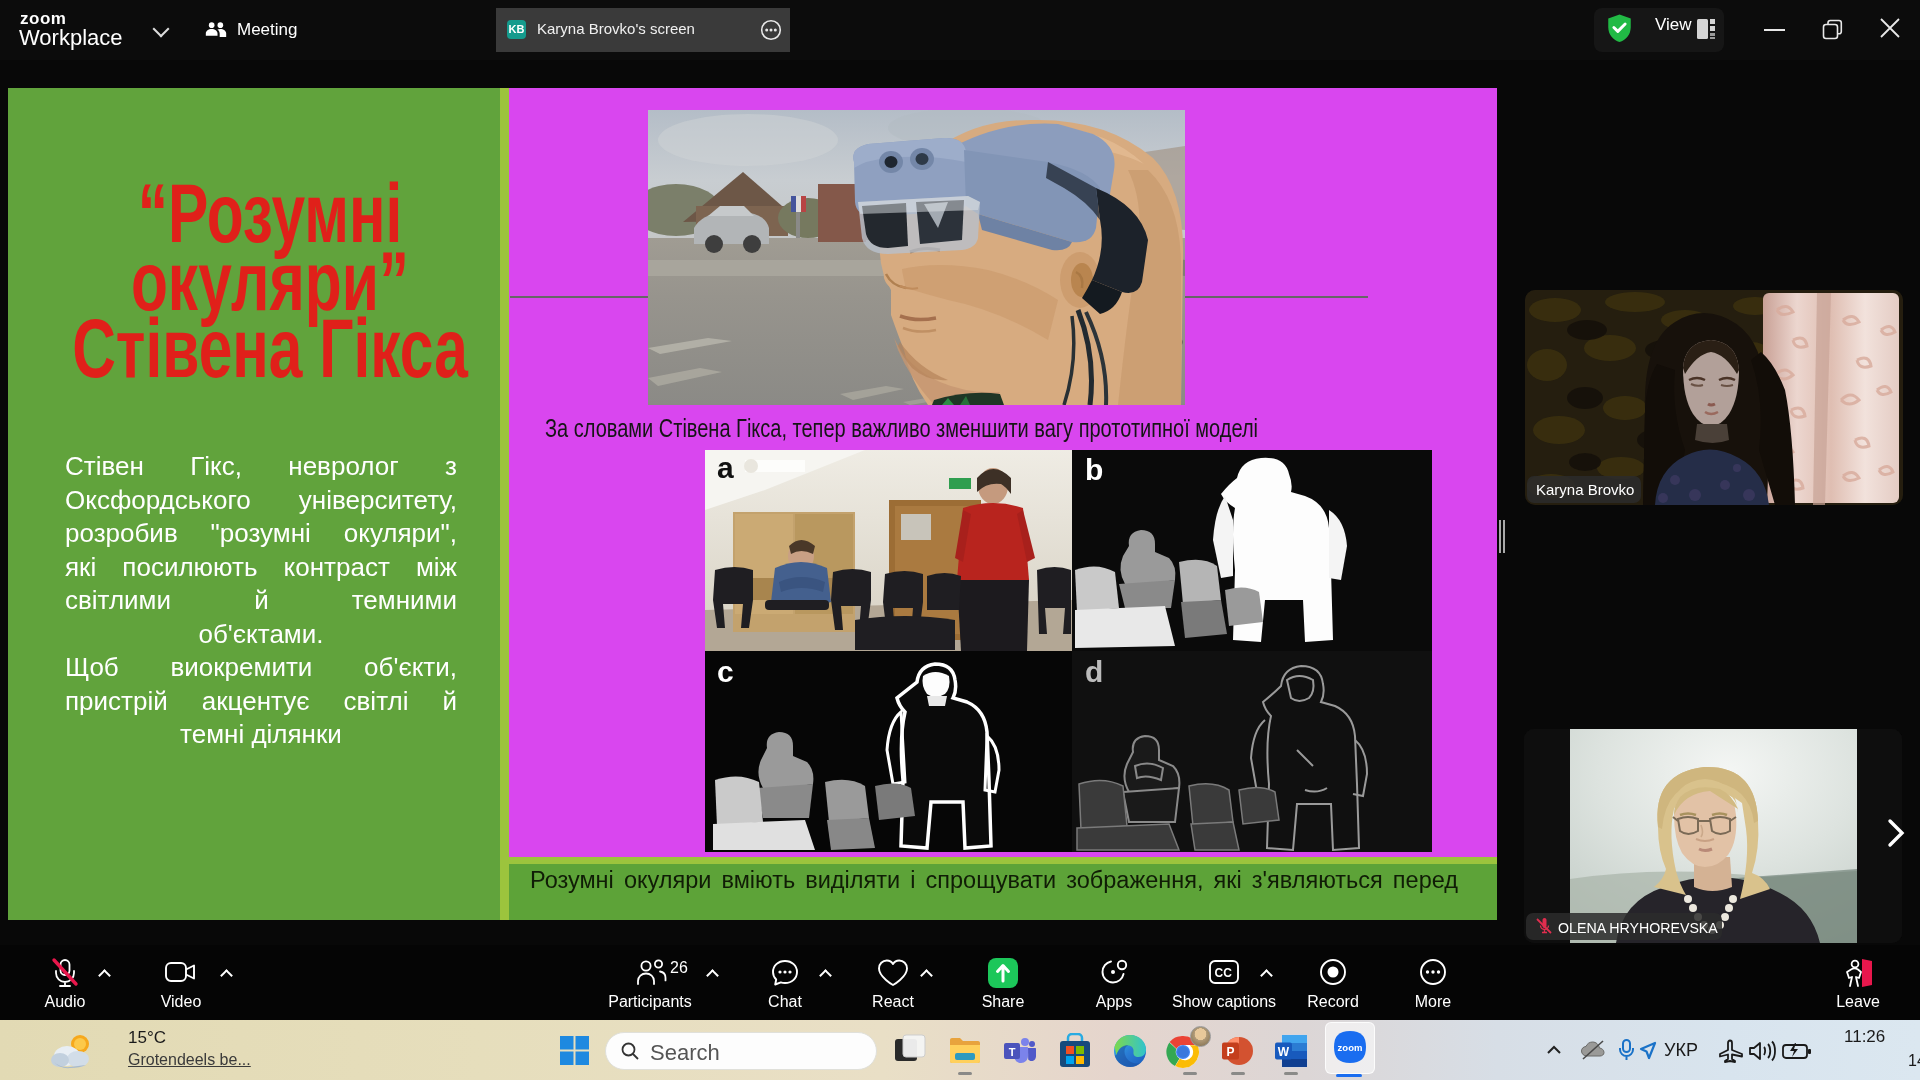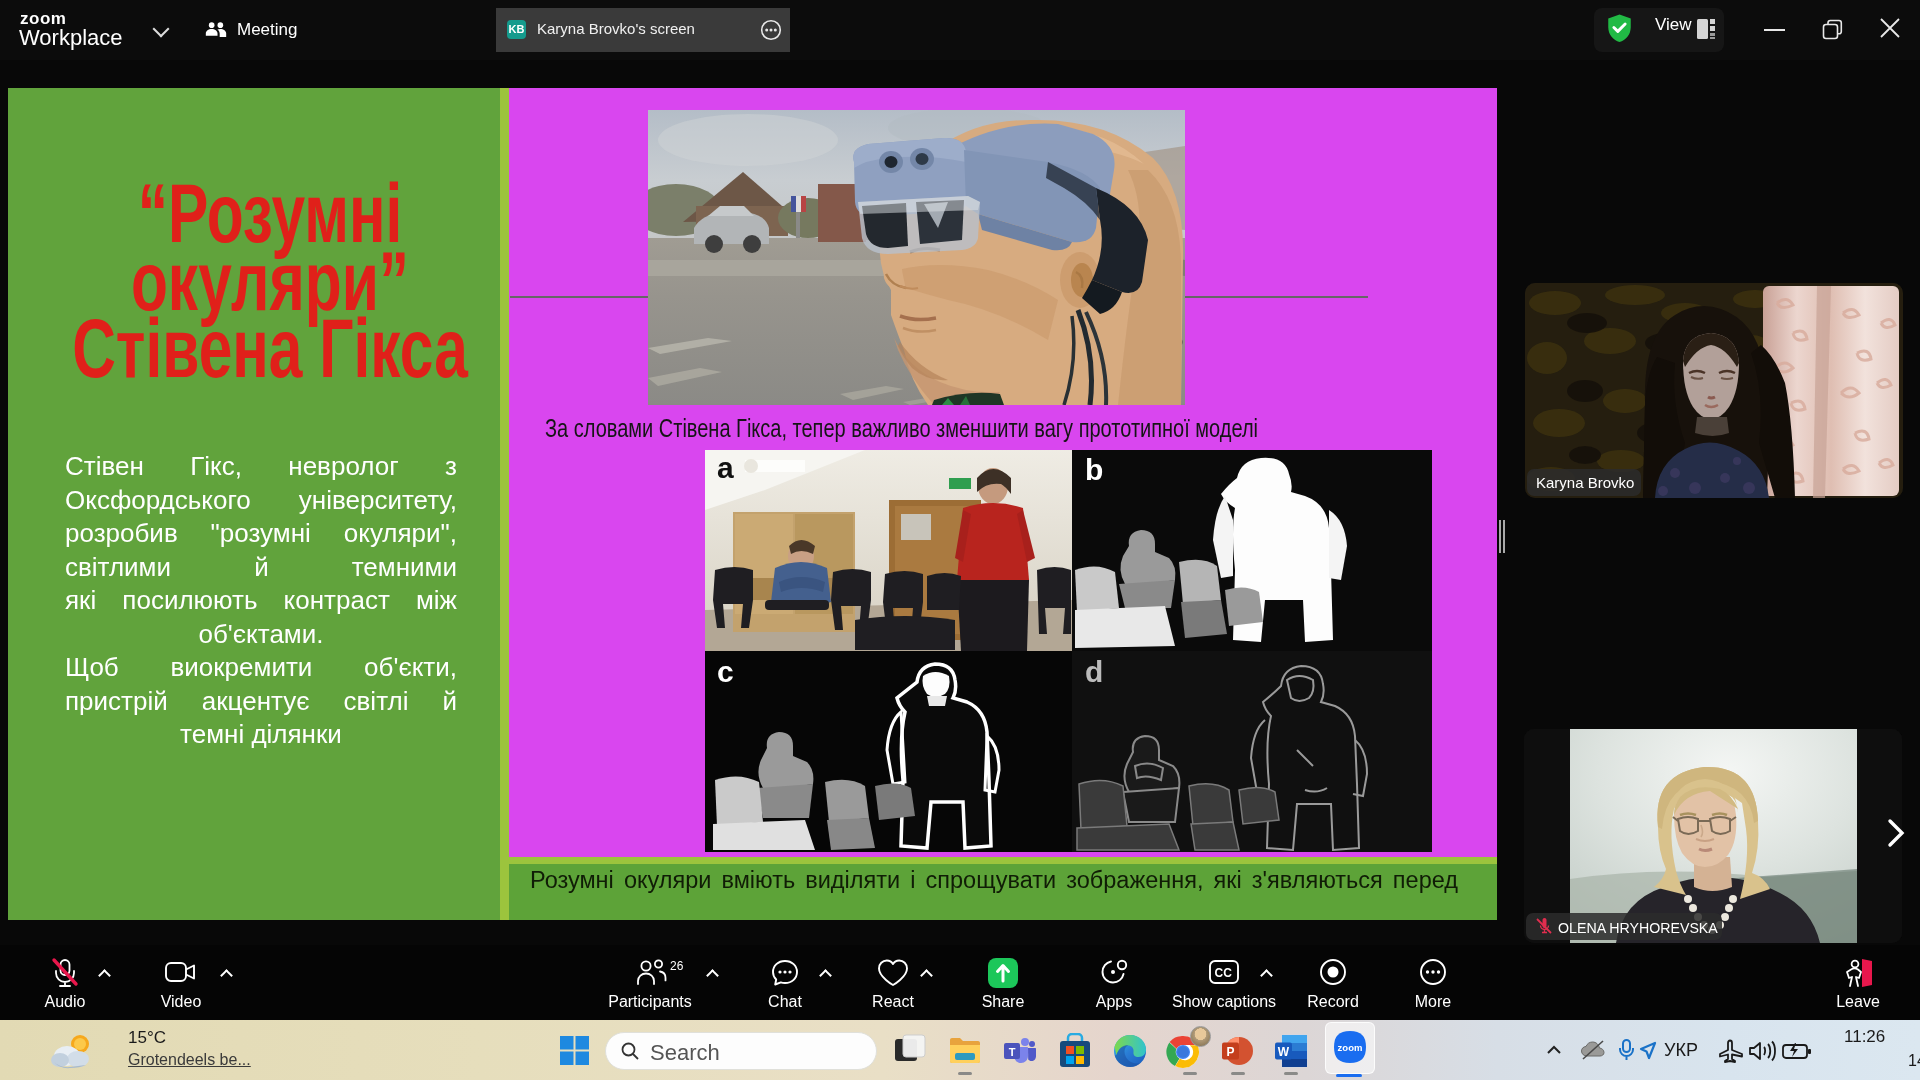--- a/index.html
+++ b/index.html
@@ -39,21 +39,21 @@
   
   #band-border { position:absolute; left:501px; top:769px; width:988px; height:7px; background:#9cc43d; }
   #band { position:absolute; left:501px; top:776px; width:988px; height:56px; background:#5da338; }
   #bandtxt { position:absolute; left:21px; top:3px; width:928px; color:#101d06; font-size:23.5px; line-height:26px; }
   .jl { text-align:justify; text-align-last:justify; }
   .ll { text-align:center; }
   #scrollind { position:absolute; left:1499px; top:460px; width:6px; height:33px; border-left:2px solid #a8a8a8; border-right:2px solid #a8a8a8; }
 
   
   .vid { position:absolute; border-radius:10px; overflow:hidden; background:#111; }
-  #vid1 { left:1525px; top:223px; width:378px; height:215px; }
+  #vid1 { left:1525px; top:230px; width:378px; height:215px; }
   #vid2 { left:1524px; top:669px; width:378px; height:214px; }
   #chevR { position:absolute; left:1884px; top:758px; width:24px; height:30px; }
 
   
   #toolbar { position:absolute; left:0; top:945px; width:1920px; height:75px; background:#050505; }
   .tbtn { position:absolute; top:0; text-align:center; color:#fff; }
   .tlabel { position:absolute; top:48px; width:200px; left:50%; transform:translateX(-50%); font-size:16px; color:#fff; text-align:center; }
   .caret { position:absolute; width:9px; height:9px; border-left:2px solid #fff; border-top:2px solid #fff; transform:rotate(45deg); }
 
   
@@ -111,22 +111,22 @@
 </div>
 
 <div id="content">
   <div id="slide">
     <div id="greenpanel">
       <div id="stitle">“Розумні<br>окуляри”<br>Стівена Гікса</div>
       <div id="sbody">
           <div class="jl">Стівен Гікс, невролог з</div>
           <div class="jl">Оксфордського університету,</div>
           <div class="jl">розробив "розумні окуляри",</div>
+          <div class="jl">які посилюють контраст між</div>
           <div class="jl">світлими й темними</div>
-          <div class="jl">які посилюють контраст між</div>
           <div class="ll">об'єктами.</div>
           <div class="jl">Щоб виокремити об'єкти,</div>
           <div class="jl">пристрій акцентує світлі й</div>
           <div class="ll">темні ділянки</div>
         </div>
     </div>
     <div id="greenstrip"></div>
     <div id="hline"></div>
     <div id="photo1">
     <svg width="537" height="295" viewBox="0 0 537 295">
@@ -504,21 +504,21 @@
   </div>
   <div class="caret" style="left:222px; top:26px;"></div>
 
   <div class="tbtn" style="left:650px;">
     <svg class="abs" style="left:-16px; top:12px;" width="34" height="32" viewBox="0 0 34 32">
       <circle cx="12" cy="9" r="4.6" fill="none" stroke="#fff" stroke-width="1.8"></circle>
       <path d="M4 27 v-3 c0-4.4 3.6-7.5 8-7.5 s8 3.1 8 7.5 v3" fill="none" stroke="#fff" stroke-width="1.8" stroke-linecap="round"></path>
       <circle cx="24.5" cy="7" r="3.6" fill="none" stroke="#fff" stroke-width="1.8"></circle>
       <path d="M26 14.5 c3.4.6 5.5 3 5.5 6.3 v2.6" fill="none" stroke="#fff" stroke-width="1.8" stroke-linecap="round"></path>
     </svg>
-    <div class="abs" style="left:20px; top:14px; font-size:12px; color:#fff;">26</div>
+    <div class="abs" style="left:20px; top:14px; font-size:16px; color:#fff;">26</div>
     <div class="tlabel">Participants</div>
   </div>
   <div class="caret" style="left:708px; top:26px;"></div>
 
   <div class="tbtn" style="left:785px;">
     <svg class="abs" style="left:-16px; top:12px;" width="32" height="32" viewBox="0 0 32 32">
       <path d="M16 4 C9 4 4 8.8 4 15 C4 18 5.2 20.6 7.2 22.5 L6.2 27.5 L11.8 25.4 C13.1 25.8 14.5 26 16 26 C23 26 28 21.2 28 15 C28 8.8 23 4 16 4 Z" fill="none" stroke="#fff" stroke-width="1.9" stroke-linejoin="round"></path>
       <circle cx="11" cy="15" r="1.6" fill="#fff"></circle>
         <circle cx="16" cy="15" r="1.6" fill="#fff"></circle>
         <circle cx="21" cy="15" r="1.6" fill="#fff"></circle>

